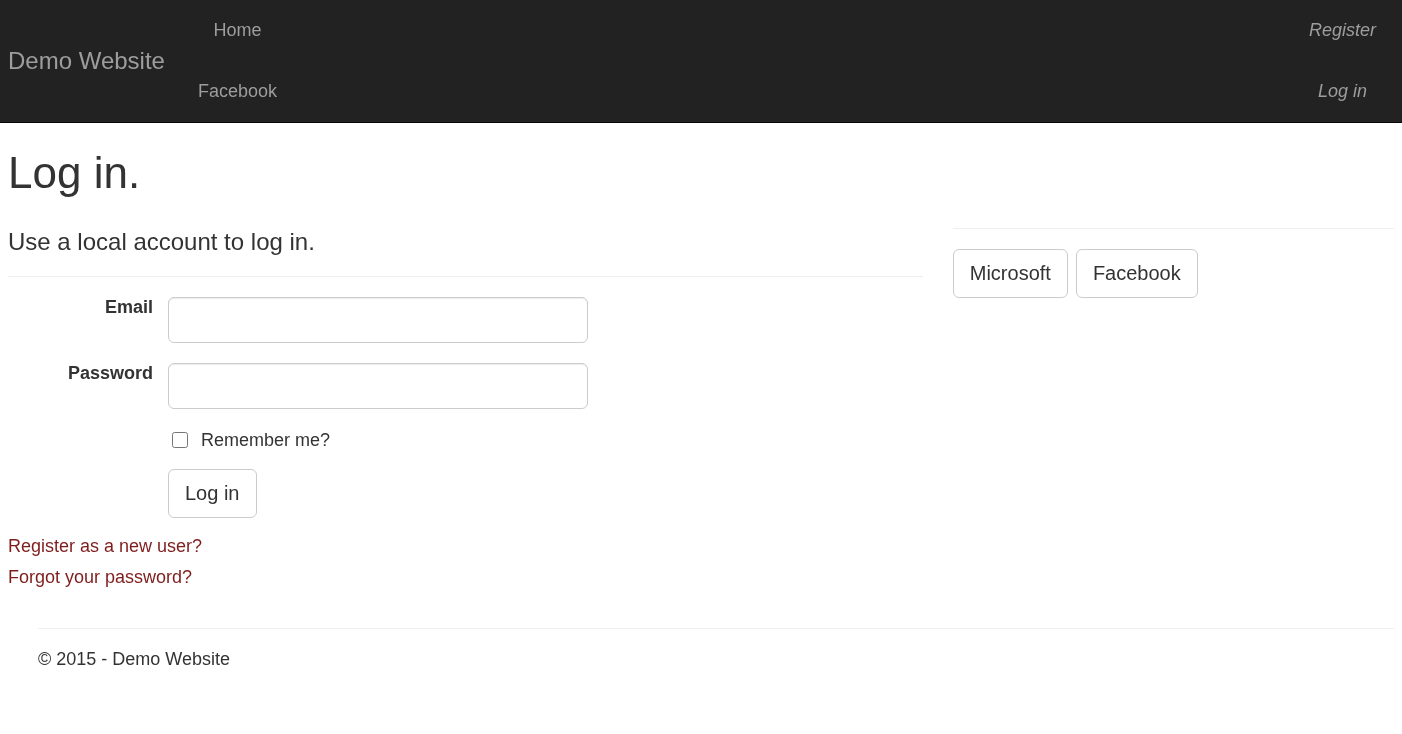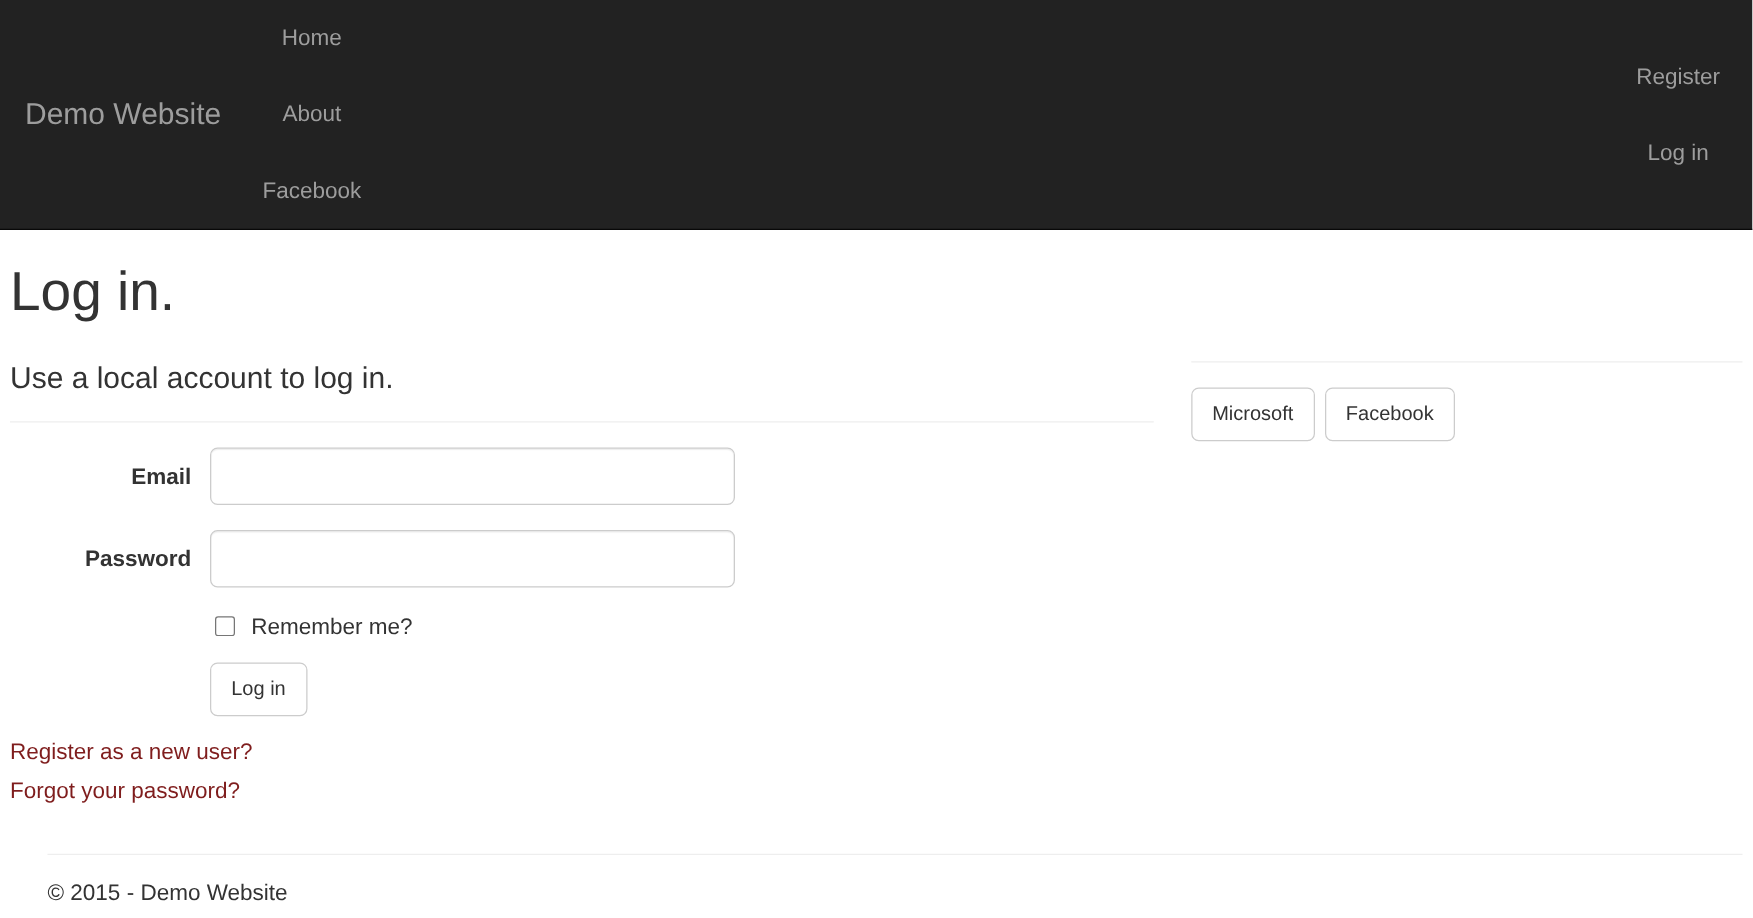--- a/index.html
+++ b/index.html
@@ -16,31 +16,31 @@
     min-height: 50px;
     display: flex;
     align-items: center;
     padding: 0 8px;
   }
   .navbar .brand {
     color: #9d9d9d;
     font-size: 24px;
     padding: 15px 15px 15px 0;
     text-decoration: none;
-    margin-left: 12px;
+    margin-left: 0;
     cursor: pointer;
   }
   .navbar .nav {
     display: flex;
     list-style: none;
     margin: 0; padding: 0;
     align-items: center;
     flex-direction: column;
   }
-  .navbar .nav.right { margin-left: auto; }
+  .navbar .nav.right { margin-left: auto; font-style: italic; }
   .navbar .nav li a {
     color: #9d9d9d;
     text-decoration: none;
     padding: 20px 18px;
     display: block;
     font-size: 18px;
     cursor: pointer;
   }
   .container {
     padding: 0 8px;
@@ -68,21 +68,21 @@
     margin: 20px 0 10px 0;
     color: #333;
   }
   hr {
     border: 0;
     border-top: 1px solid #eee;
     margin: 20px 0;
   }
   .form-group {
     display: flex;
-    align-items: center;
+    align-items: flex-start;
     margin-bottom: 20px;
   }
   .form-group .label {
     flex: 0 0 160px;
     text-align: right;
     padding-right: 15px;
     font-weight: 700;
     font-size: 18px;
     color: #333;
   }
@@ -113,21 +113,21 @@
     font-size: 18px;
     color: #333;
   }
   .checkbox input {
     width: 16px; height: 16px;
     cursor: pointer;
   }
   .btn {
     display: inline-block;
     padding: 10px 16px;
-    font-size: 16px;
+    font-size: 20px;
     line-height: 1.33;
     border-radius: 6px;
     border: 1px solid #ccc;
     background: #fff;
     color: #333;
     cursor: pointer;
     text-align: center;
   }
   .link-block {
     margin: 10px 0;
@@ -156,23 +156,20 @@
 </head>
 <body>
 
 <nav class="navbar">
   <a class="brand">Demo Website</a>
   <ul class="nav">
     <li>
         <a>Home</a>
       </li>
     <li>
-        <a>About</a>
-      </li>
-    <li>
         <a>Facebook</a>
       </li>
   </ul>
   <ul class="nav right">
     <li>
         <a>Register</a>
       </li>
     <li>
         <a>Log in</a>
       </li>

